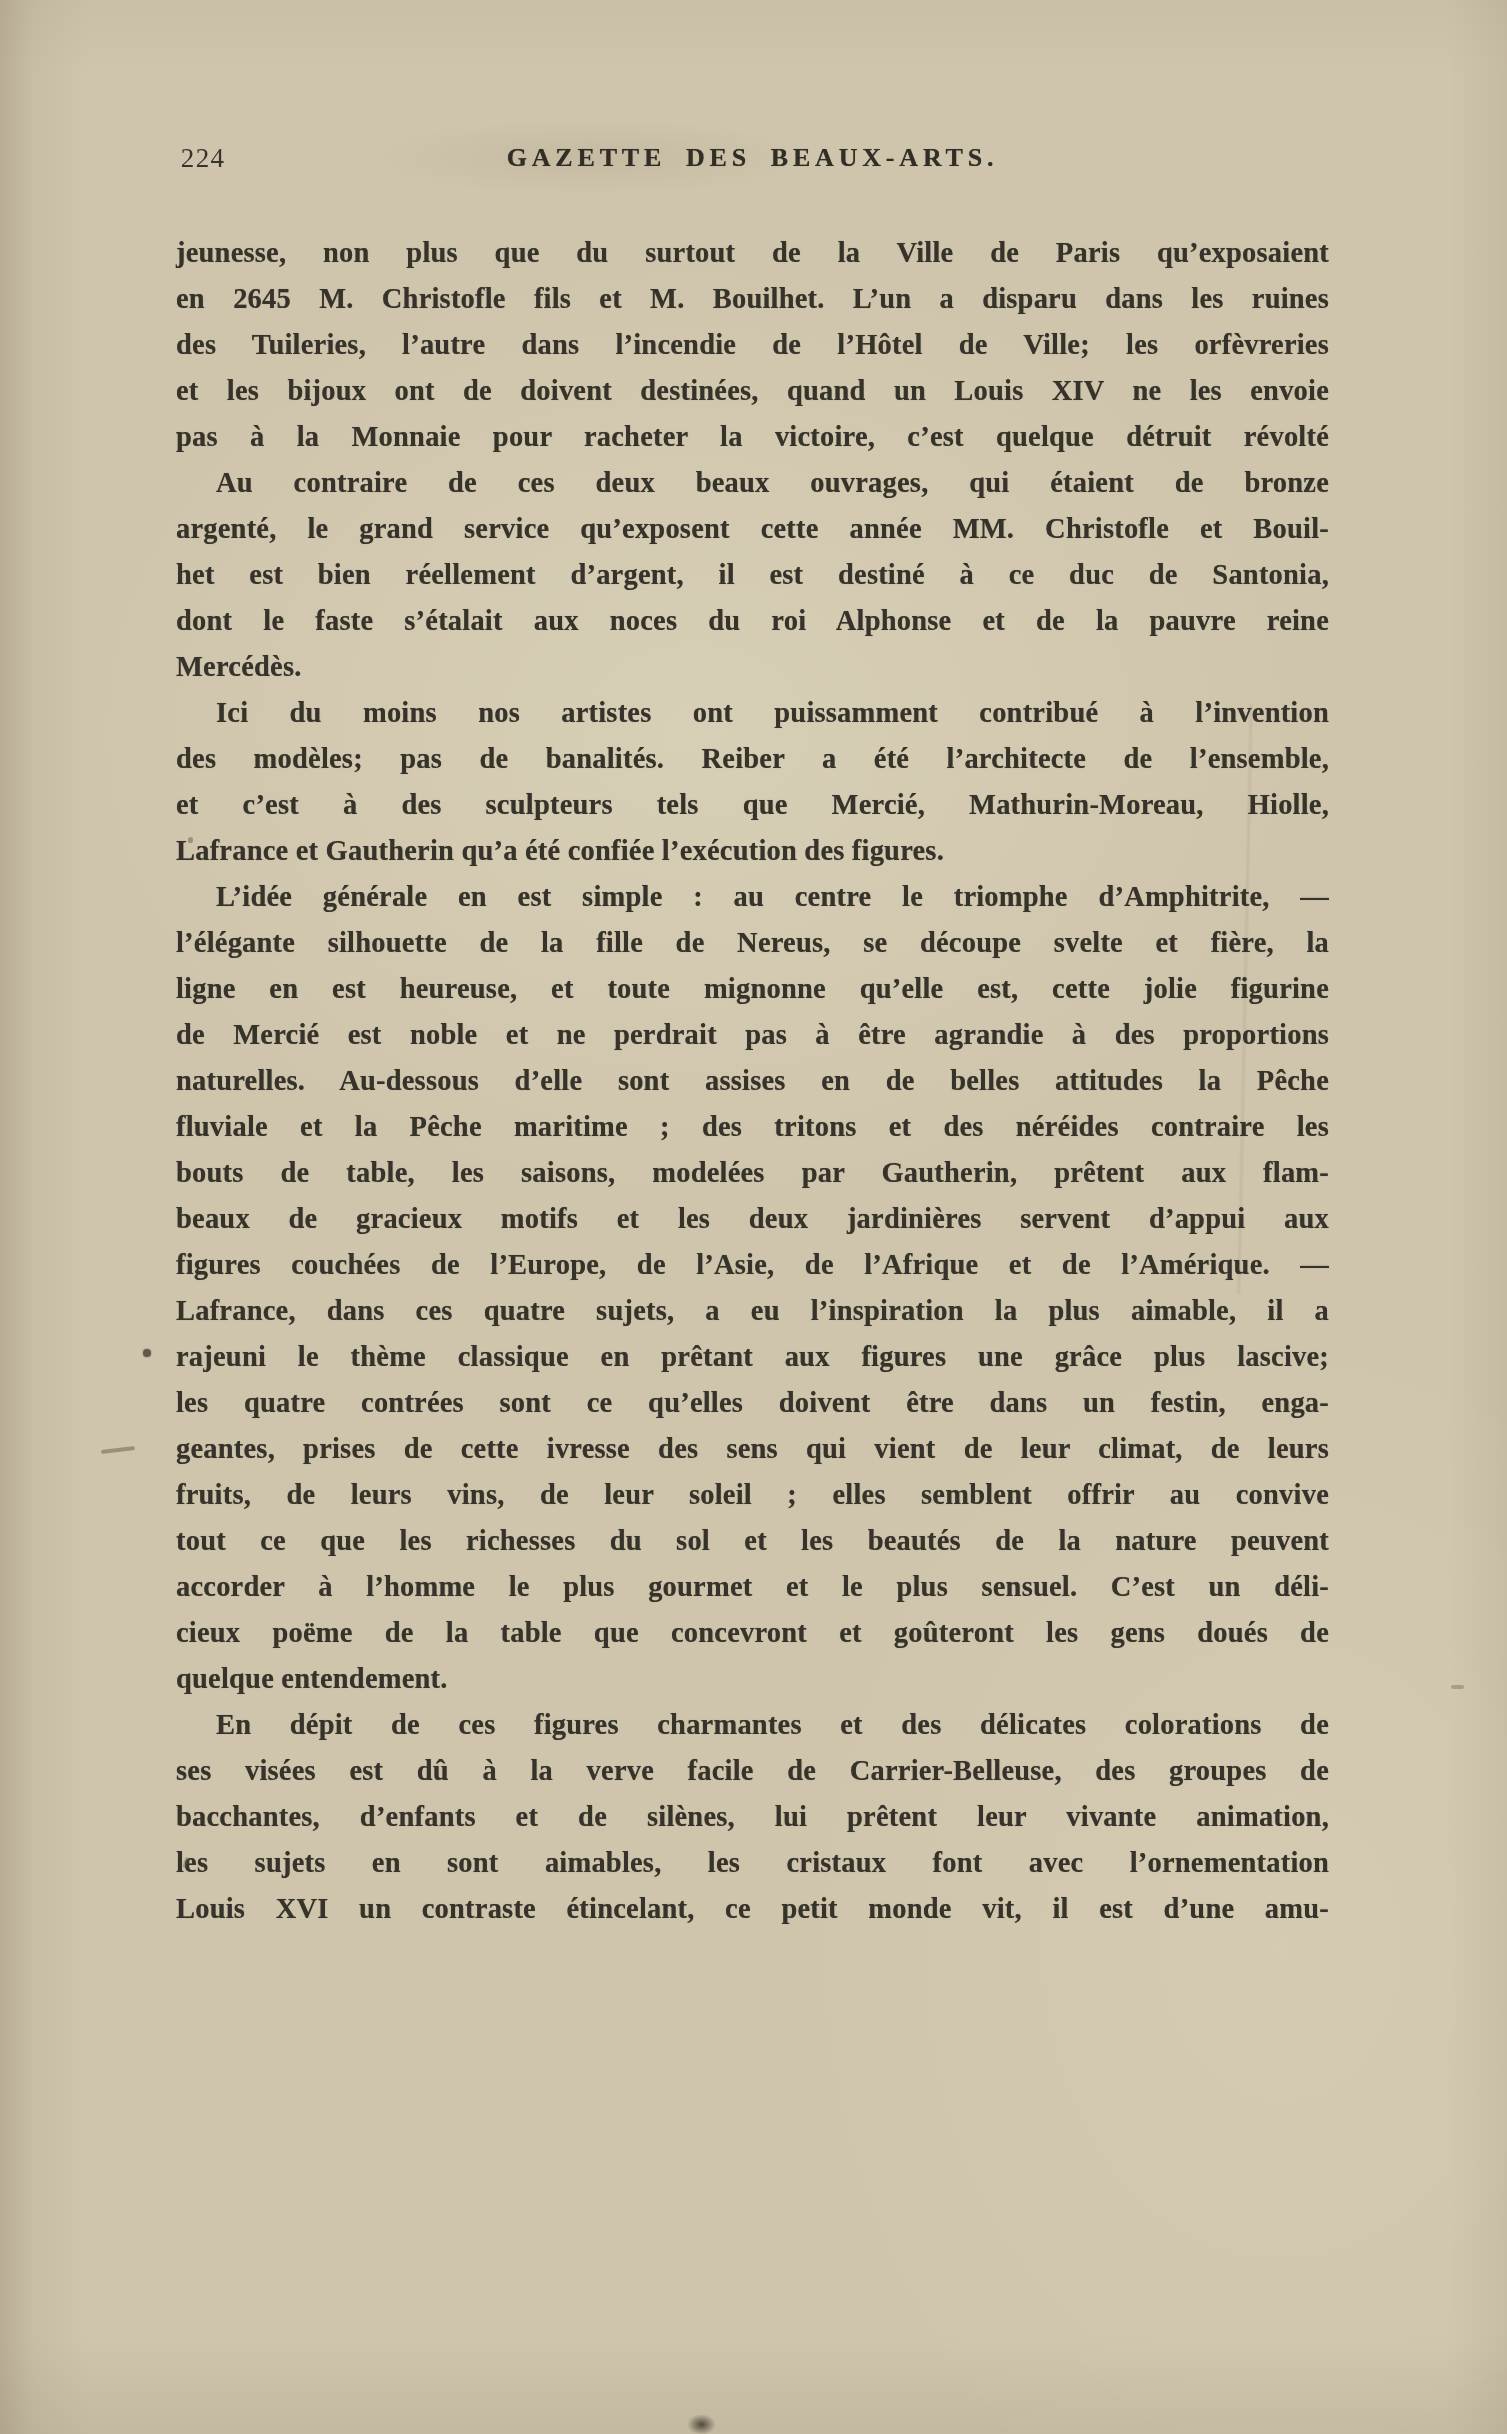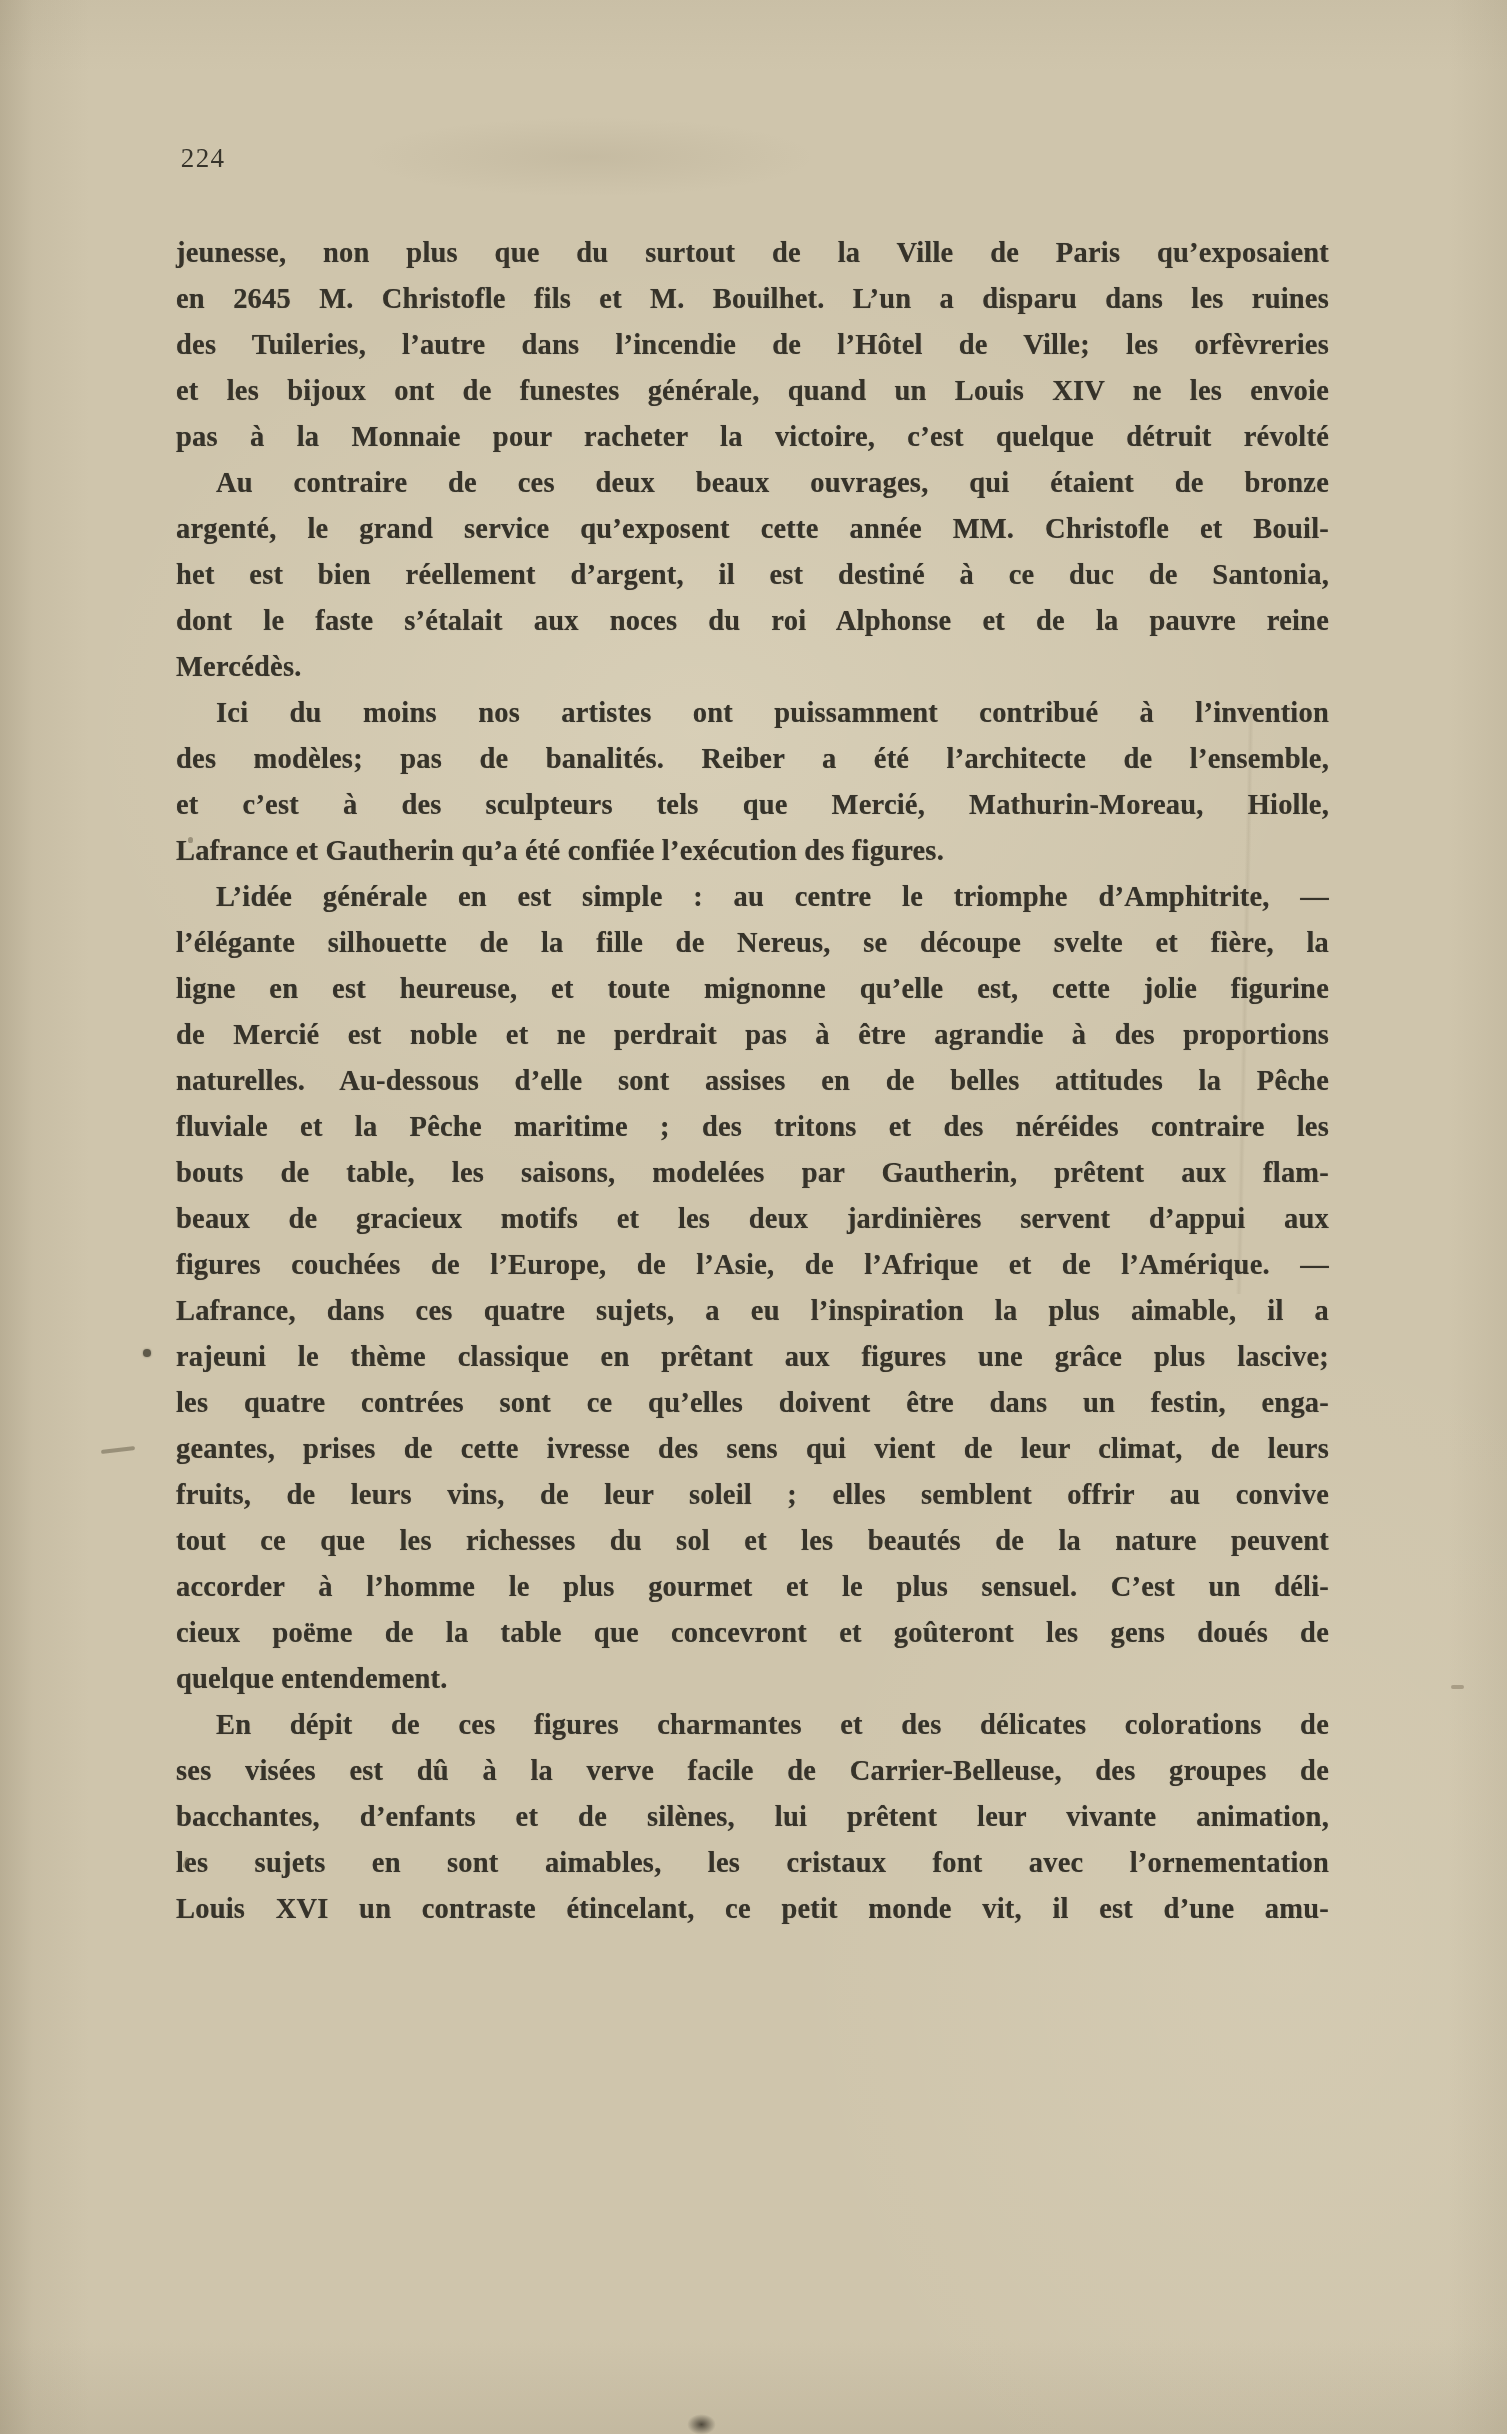--- a/index.html
+++ b/index.html
@@ -125,28 +125,29 @@
 </style>
 </head>
 <body>
 
 <div class="page">
 
   <div class="crease"></div>
 
   <div class="header">
     <div class="page-number">224</div>
+    <div class="journal-title">GAZETTE DES BEAUX-ARTS.</div>
   </div>
 
   <div class="body-text">
       <div class="para">
         <div class="line">jeunesse, non plus que du surtout de la Ville de Paris qu’exposaient</div>
         <div class="line">en 2645 M. Christofle fils et M. Bouilhet. L’un a disparu dans les ruines</div>
         <div class="line">des Tuileries, l’autre dans l’incendie de l’Hôtel de Ville; les orfèvreries</div>
-        <div class="line">et les bijoux ont de funestes générale, quand un Louis XIV ne les envoie</div>
+        <div class="line">et les bijoux ont de doivent destinées, quand un Louis XIV ne les envoie</div>
         <div class="line">pas à la Monnaie pour racheter la victoire, c’est quelque détruit révolté</div>
       </div>
       <div class="para">
         <div class="line ind">Au contraire de ces deux beaux ouvrages, qui étaient de bronze</div>
         <div class="line">argenté, le grand service qu’exposent cette année MM. Christofle et Bouil-</div>
         <div class="line">het est bien réellement d’argent, il est destiné à ce duc de Santonia,</div>
         <div class="line">dont le faste s’étalait aux noces du roi Alphonse et de la pauvre reine</div>
         <div class="line endline">Mercédès.</div>
       </div>
       <div class="para">

